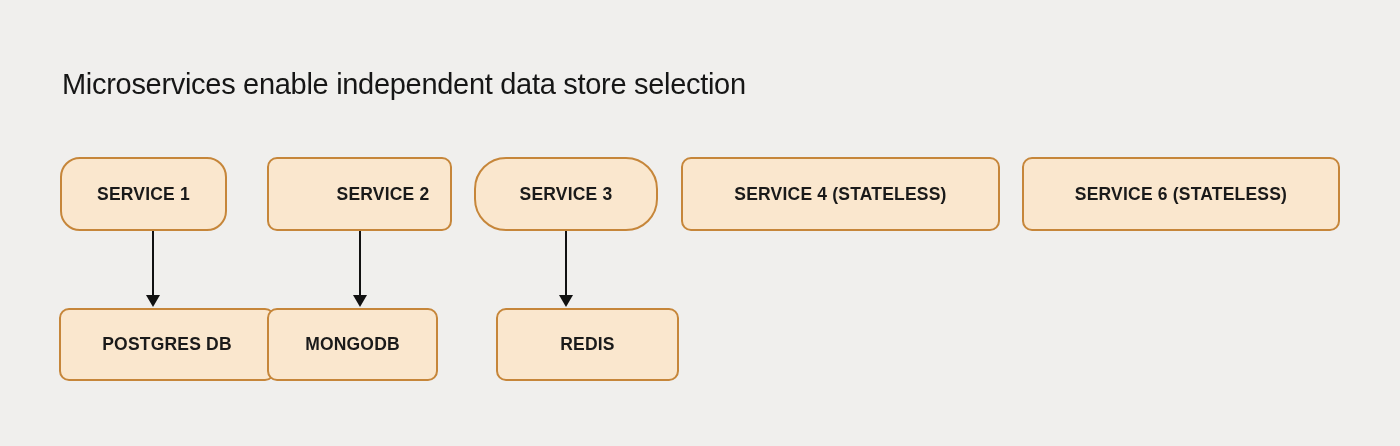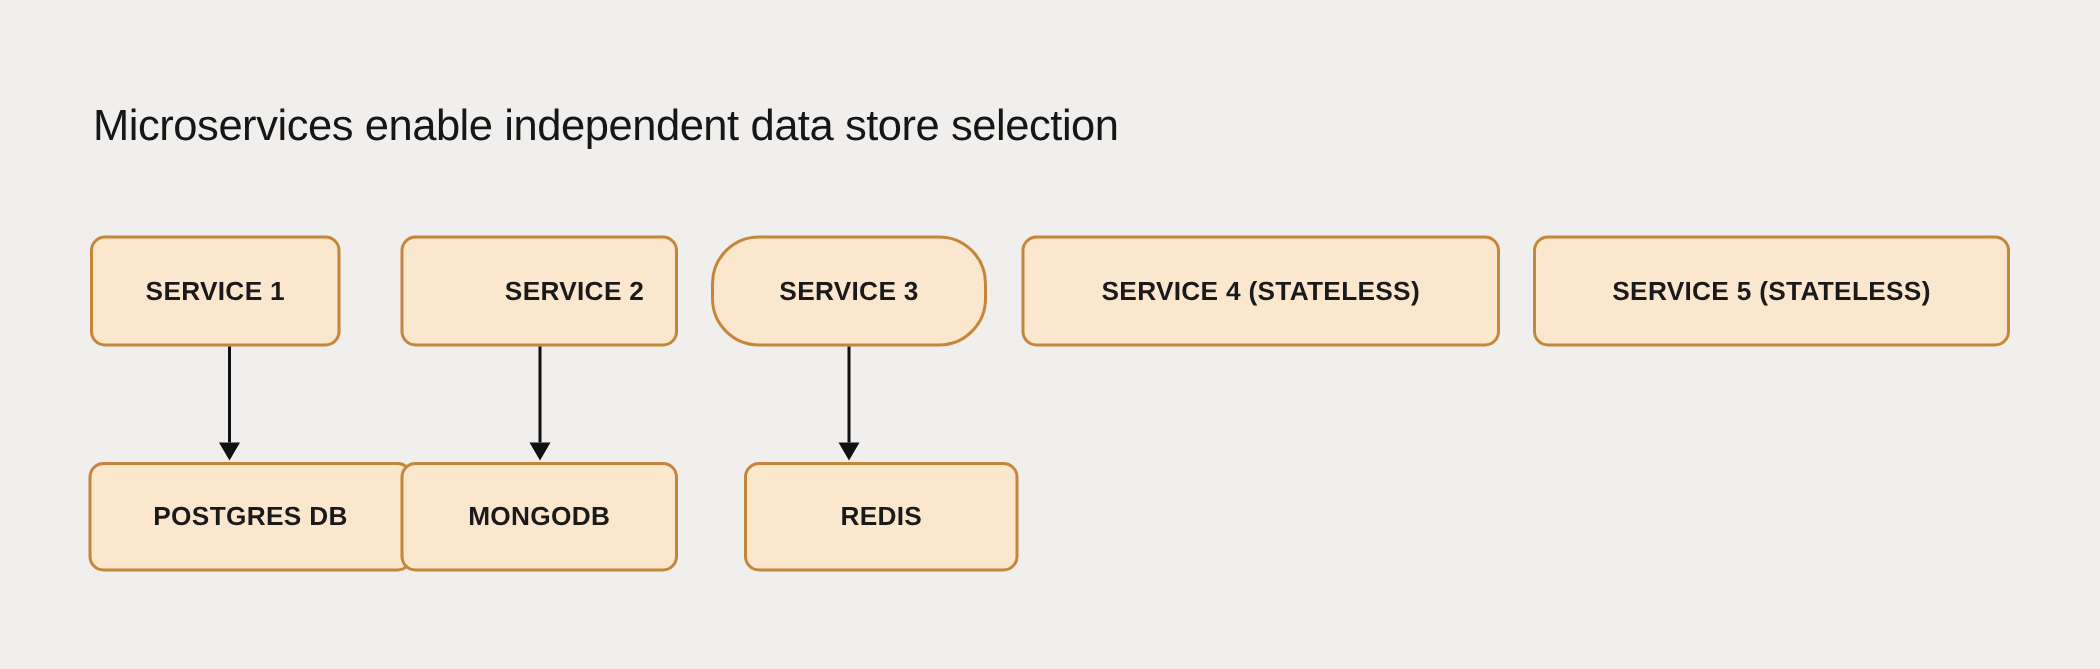--- a/index.html
+++ b/index.html
@@ -36,29 +36,29 @@
     justify-content: center;
     font-size: 17.5px;
     font-weight: 700;
     letter-spacing: 0.2px;
     color: #1A1A1A;
     white-space: nowrap;
     text-align: center;
   }
   
   .row-services .node { top: 157px; }
-  .n-s1 { left: 60px;   width: 167px; }
+  .n-s1 { left: 60px;   width: 167px; border-radius: 20px; }
   .n-s2 { left: 267px;  width: 185px; padding-left: 47px; }
   .n-s3 { left: 474px;  width: 184px; border-radius: 32px; }
   .n-s4 { left: 681px;  width: 319px; }
   .n-s5 { left: 1022px; width: 318px; }
   
   .row-stores .node { top: 308px; height: 73px; }
   .n-pg    { left: 59px;  width: 216px; }
-  .n-mongo { left: 267px; width: 185px; }
+  .n-mongo { left: 267px; width: 171px; }
   .n-redis { left: 453px; width: 183px; margin-left: 43px; }
   
   .arrow {
     position: absolute;
     top: 231px;
     width: 0;
     height: 64px;
     border-left: 2px solid #111111;
   }
   .arrow::after {
@@ -81,21 +81,21 @@
 
 <div class="canvas">
 
   <div class="title">Microservices enable independent data store selection</div>
 
   <div class="row-services">
     <div class="node n-s1">SERVICE 1</div>
     <div class="node n-s2">SERVICE 2</div>
     <div class="node n-s3">SERVICE 3</div>
     <div class="node n-s4">SERVICE 4 (STATELESS)</div>
-    <div class="node n-s5">SERVICE 5 (STATELESS)</div>
+    <div class="node n-s5">SERVICE 6 (STATELESS)</div>
   </div>
 
   <div class="arrow a-1"></div>
   <div class="arrow a-2"></div>
   <div class="arrow a-3"></div>
 
   <div class="row-stores">
     <div class="node n-pg">POSTGRES DB</div>
     <div class="node n-mongo">MONGODB</div>
     <div class="node n-redis">REDIS</div>

